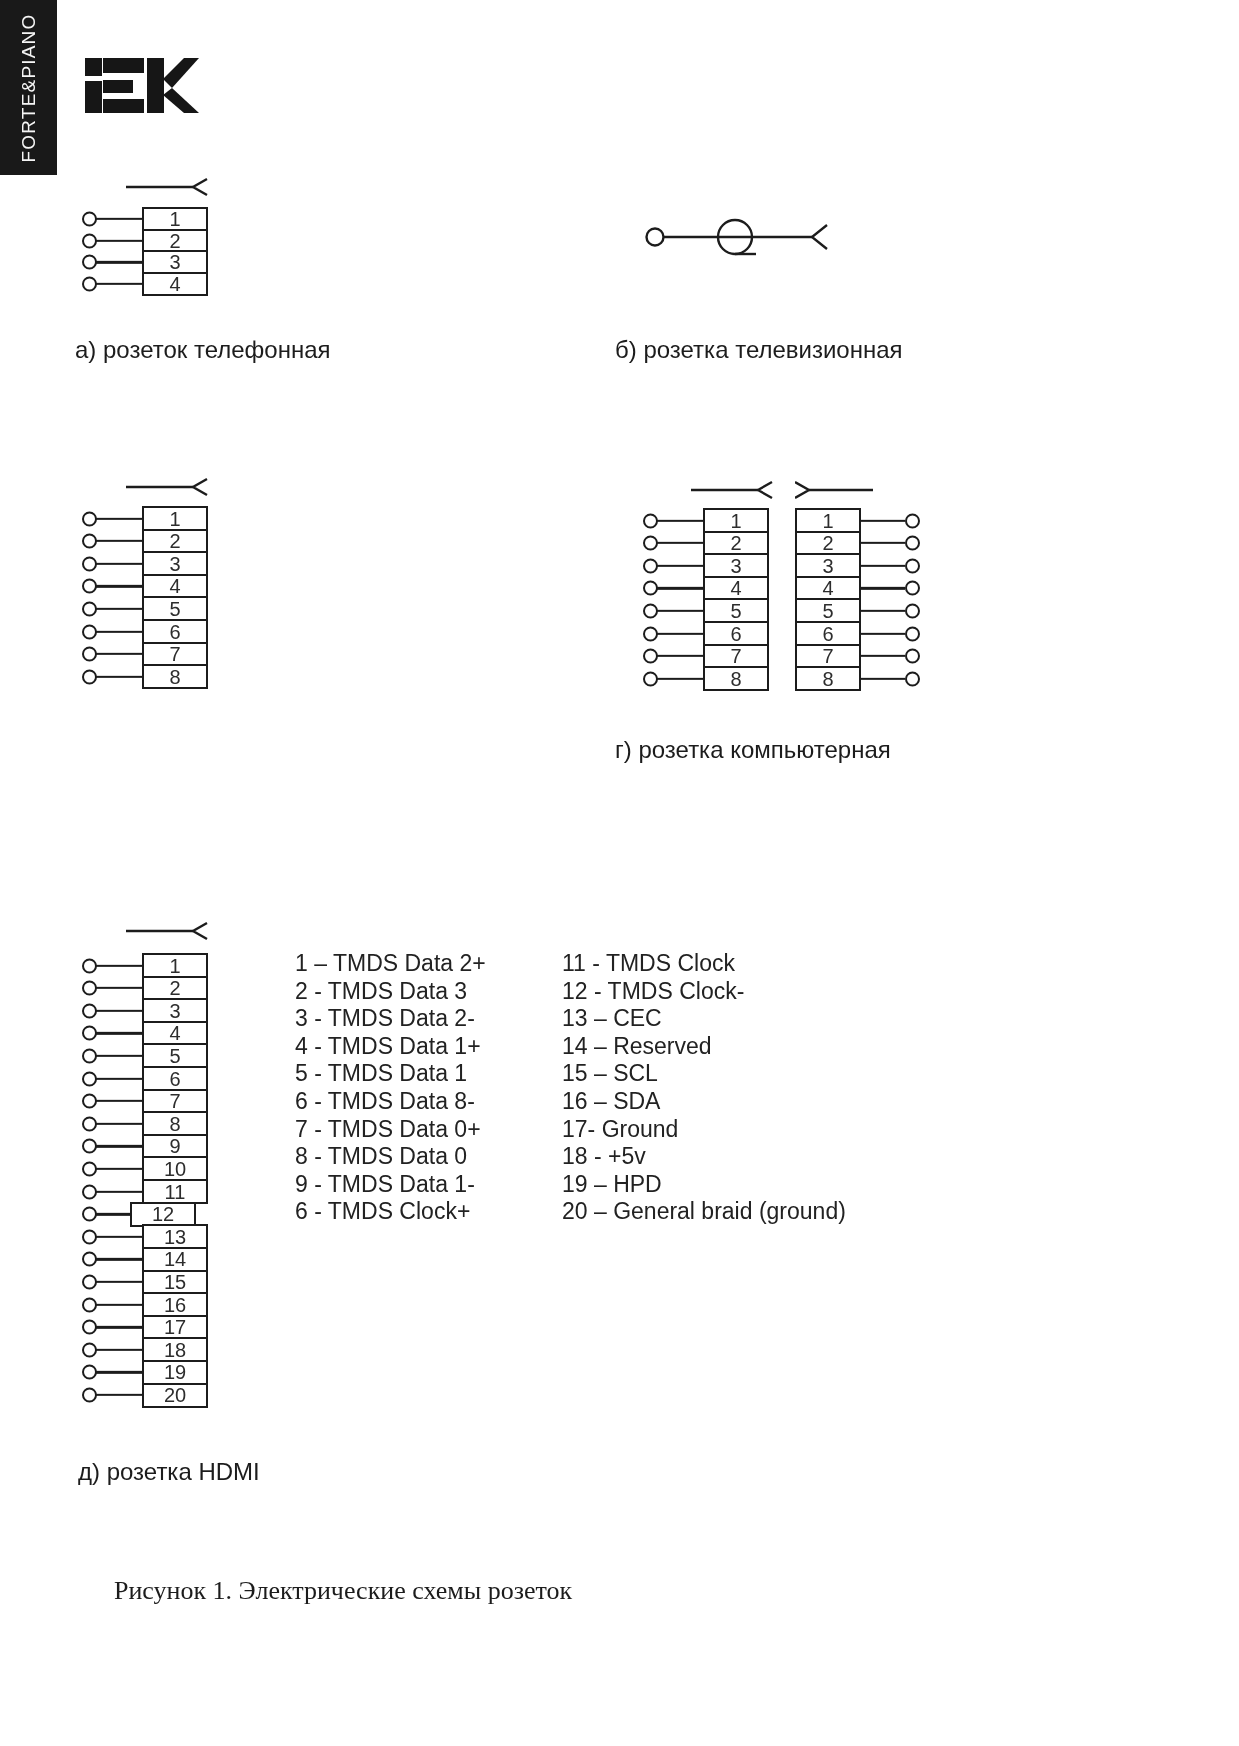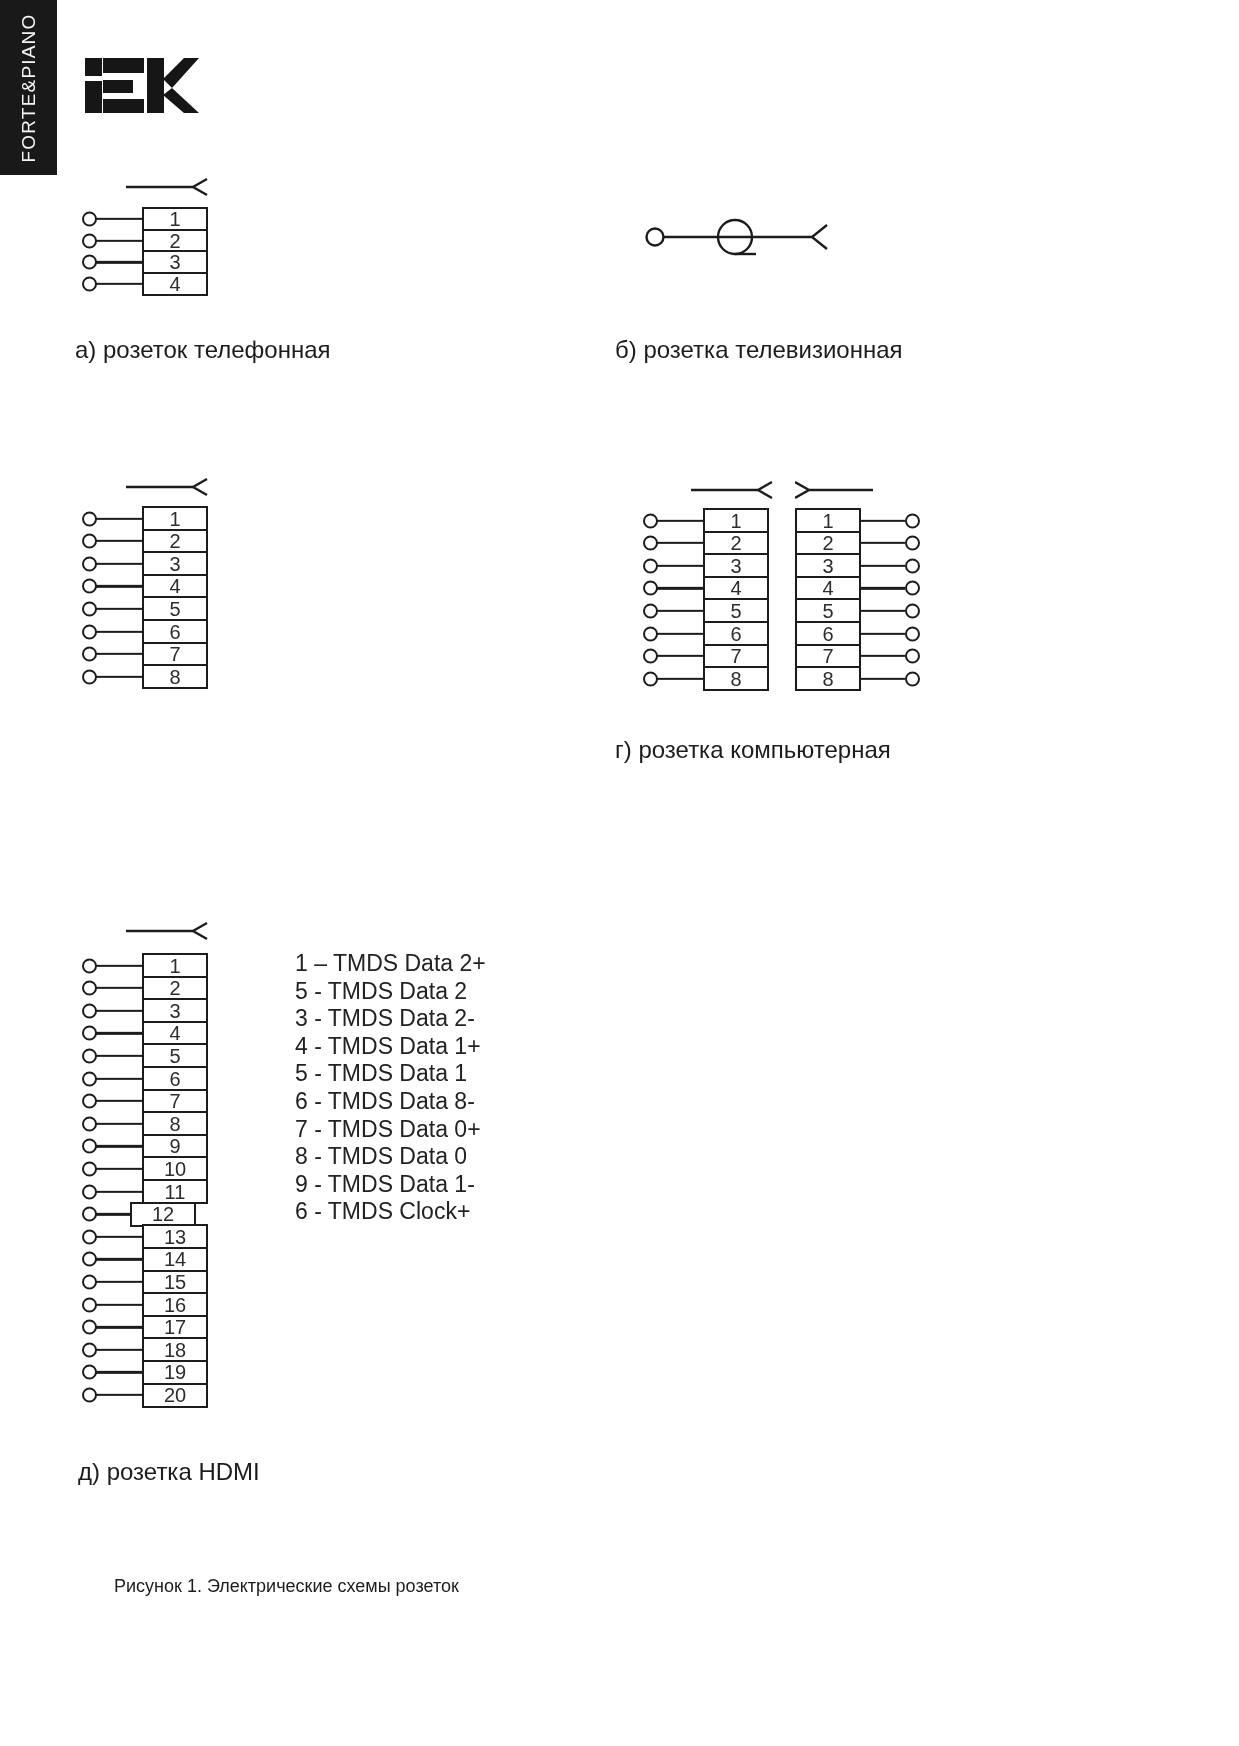--- a/index.html
+++ b/index.html
@@ -51,21 +51,21 @@
   .pin-num{font-size:20px;color:#2d2d2d;line-height:1;}
   .fig-label{
     position:absolute;font-size:24px;color:var(--ink);white-space:nowrap;
   }
   .pinlist{position:absolute;}
   .pin-name{
     font-size:23px;line-height:27.6px;color:#222;white-space:nowrap;
   }
   .caption{
     position:absolute;left:114px;top:1576px;
-    font-size:18px;color:var(--ink);white-space:nowrap;
+    font-size:26px;color:var(--ink);white-space:nowrap;font-family:Liberation Serif, serif;
   }
 </style>
 </head>
 <body>
 
 <div class="page">
 
   <div class="side-tab">
     <span class="side-tab-text">FORTE&amp;PIANO</span>
   </div>
@@ -458,27 +458,39 @@
       <div class="conn-row" style="height: 25px; margin-top: -2.4px;">
         <span class="pin-circle" style="left: 0px;"></span>
         <span class="pin-line" style="left: 14px; width: 46px;"></span>
         <span class="pin-box" style="left: 60px;">
           <span class="pin-num">20</span>
         </span>
       </div>
     </div>
   <div class="pinlist" id="pinlist-1" style="left:295px;top:950px">
       <div class="pin-name">1 – TMDS Data 2+</div>
-      <div class="pin-name">5 - TMDS Data 2</div>
+      <div class="pin-name">2 - TMDS Data 3</div>
       <div class="pin-name">3 - TMDS Data 2-</div>
       <div class="pin-name">4 - TMDS Data 1+</div>
       <div class="pin-name">5 - TMDS Data 1</div>
       <div class="pin-name">6 - TMDS Data 8-</div>
       <div class="pin-name">7 - TMDS Data 0+</div>
       <div class="pin-name">8 - TMDS Data 0</div>
       <div class="pin-name">9 - TMDS Data 1-</div>
       <div class="pin-name">6 - TMDS Clock+</div>
     </div>
+  <div class="pinlist" id="pinlist-2" style="left:562px;top:950px">
+      <div class="pin-name">11 - TMDS Clock</div>
+      <div class="pin-name">12 - TMDS Clock-</div>
+      <div class="pin-name">13 – CEC</div>
+      <div class="pin-name">14 – Reserved</div>
+      <div class="pin-name">15 – SCL</div>
+      <div class="pin-name">16 – SDA</div>
+      <div class="pin-name">17- Ground</div>
+      <div class="pin-name">18 - +5v</div>
+      <div class="pin-name">19 – HPD</div>
+      <div class="pin-name">20 – General braid (ground)</div>
+    </div>
   <div class="fig-label" style="left:78px;top:1458px">д) розетка HDMI</div>
 
   <div class="caption">Рисунок 1. Электрические схемы розеток</div>
 
 </div>
 
 </body></html>

